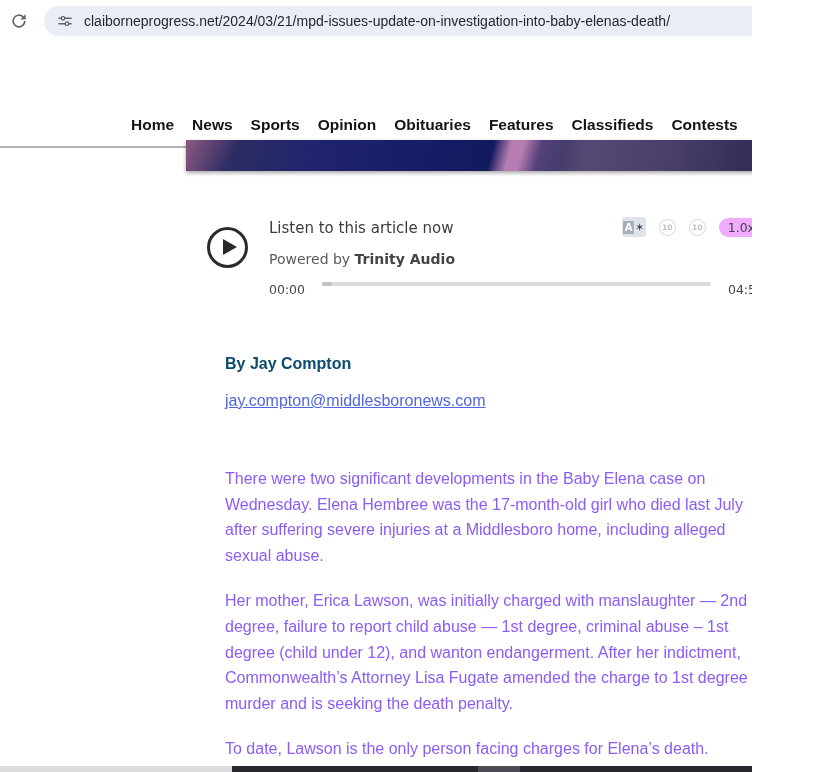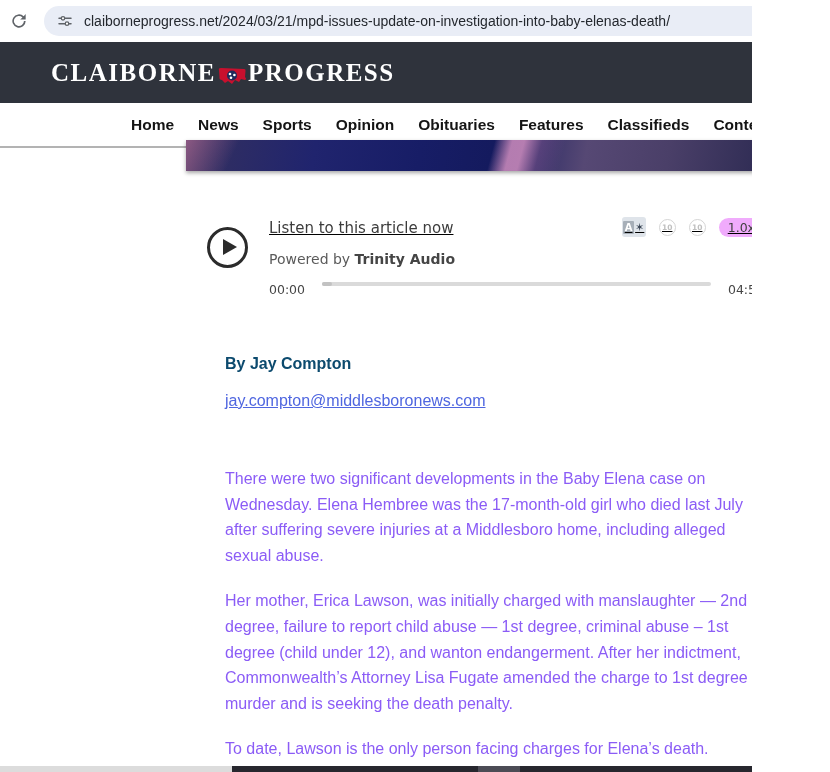--- a/index.html
+++ b/index.html
@@ -18,21 +18,21 @@
   
   .masthead { position:absolute; top:42px; left:0; width:830px; height:61px; background:#2f333c; }
   .logo { position:absolute; left:51px; top:17px; display:flex; align-items:center;
           font-family:"Liberation Serif", serif; font-weight:bold; font-size:25px;
           letter-spacing:1.5px; color:#fff; }
   .tn-icon { position:relative; width:30px; height:19px; margin:0 1px; flex:0 0 auto; }
 
   
   .navbar { position:absolute; top:103px; left:0; width:830px; height:44px; background:#fff;
             display:flex; align-items:center; padding-left:131px; column-gap:18px;
-            font-weight:bold; font-size:15.5px; color:#141414; white-space:nowrap; overflow:hidden;gap:24px; }
+            font-weight:bold; font-size:15.5px; color:#141414; white-space:nowrap; overflow:hidden; }
   .nav-item { cursor:pointer; }
   .nav-underline { position:absolute; top:146px; left:0; width:793px; height:2px; background:#b3b3b3; }
   .right-border { position:absolute; left:793px; top:147px; width:1px; height:625px; background:#d4d4d4; }
 
   
   .hero { position:absolute; left:186px; top:140px; width:586px; height:31px; z-index:5;
           box-shadow:0 2px 4px rgba(0,0,0,0.35);
           background:
             linear-gradient(115deg, rgba(186,110,150,0.65) 0%, rgba(186,110,150,0) 9%),
             linear-gradient(105deg, rgba(0,0,0,0) 52%, rgba(206,140,190,0.85) 55%, rgba(206,140,190,0.85) 57%, rgba(120,80,140,0.5) 60%, rgba(0,0,0,0) 64%),
@@ -40,21 +40,21 @@
 
   
   .player { position:absolute; left:207px; top:217px; width:557px; display:flex;
             font-family:"DejaVu Sans", sans-serif; }
   .play-btn { width:41px; height:41px; border:3px solid #2b2b2b; border-radius:50%;
               margin-top:10px; position:relative; background:#fff; cursor:pointer; flex:0 0 auto; }
   .play-btn::after { content:""; position:absolute; left:13px; top:9px;
                      border-left:14px solid #2b2b2b; border-top:8.5px solid transparent;
                      border-bottom:8.5px solid transparent; }
   .player-main { flex:1; margin-left:21px; }
-  .p-row1 { display:flex; justify-content:space-between; align-items:flex-start;text-decoration:underline; }
+  .p-row1 { display:flex; justify-content:space-between; align-items:flex-start; }
   .listen-title { font-size:15px; color:#3c3c3c; padding-top:2px; }
   .p-icons { display:flex; align-items:center; column-gap:13px; }
   .translate-icon { width:24px; height:20px; background:#dfe4ea; border-radius:3px;
                     display:inline-flex; align-items:center; justify-content:center; gap:1px; cursor:pointer; }
   .t-a { background:#a7afb8; color:#fff; font-size:10px; font-weight:bold; width:11px; height:13px;
          display:inline-flex; align-items:center; justify-content:center; border-radius:1px; }
   .t-star { color:#3c4757; font-size:11px; font-weight:bold; }
   .skip-circle { width:17px; height:17px; border:1.5px solid #d4d4d4; border-radius:50%;
                  color:#bfbfbf; font-size:7.5px; font-weight:bold; display:inline-flex;
                  align-items:center; justify-content:center; cursor:pointer; }
@@ -99,35 +99,20 @@
           <line x1="3" y1="8" x2="21" y2="8"></line>
           <line x1="3" y1="16" x2="21" y2="16"></line>
         </g>
         <circle cx="9" cy="8" r="2.6" fill="#ffffff" stroke="#5f6368" stroke-width="2"></circle>
         <circle cx="15" cy="16" r="2.6" fill="#ffffff" stroke="#5f6368" stroke-width="2"></circle>
       </svg>
       <span class="url-text">claiborneprogress.net/2024/03/21/mpd-issues-update-on-investigation-into-baby-elenas-death/</span>
     </div>
   </div>
 
-  <div class="masthead">
-    <div class="logo">
-      <span>CLAIBORNE</span>
-      <span class="tn-icon">
-        <svg width="30" height="19" viewBox="0 0 30 19">
-          <path d="M2 3 Q1 1 4 1 L27 2 Q29 2 28.5 4 L28 10 Q30 12 28 13 L24 12 22 15 18 13 15 17 11 14 8 16 5 13 Q2 13 2.5 10 Z" fill="#c8102e"></path>
-          <circle cx="15" cy="8.5" r="5" fill="#1f2a5c"></circle>
-          <circle cx="13" cy="7" r="1.3" fill="#ffffff"></circle>
-          <circle cx="17.4" cy="8" r="1.3" fill="#ffffff"></circle>
-          <circle cx="14" cy="10.8" r="1.3" fill="#ffffff"></circle>
-        </svg>
-      </span>
-      <span>PROGRESS</span>
-    </div>
-  </div>
 
   <div class="navbar">
 
   <span class="nav-item">Home</span>
       <span class="nav-item">News</span>
       <span class="nav-item">Sports</span>
       <span class="nav-item">Opinion</span>
       <span class="nav-item">Obituaries</span>
       <span class="nav-item">Features</span>
       <span class="nav-item">Classifieds</span>

